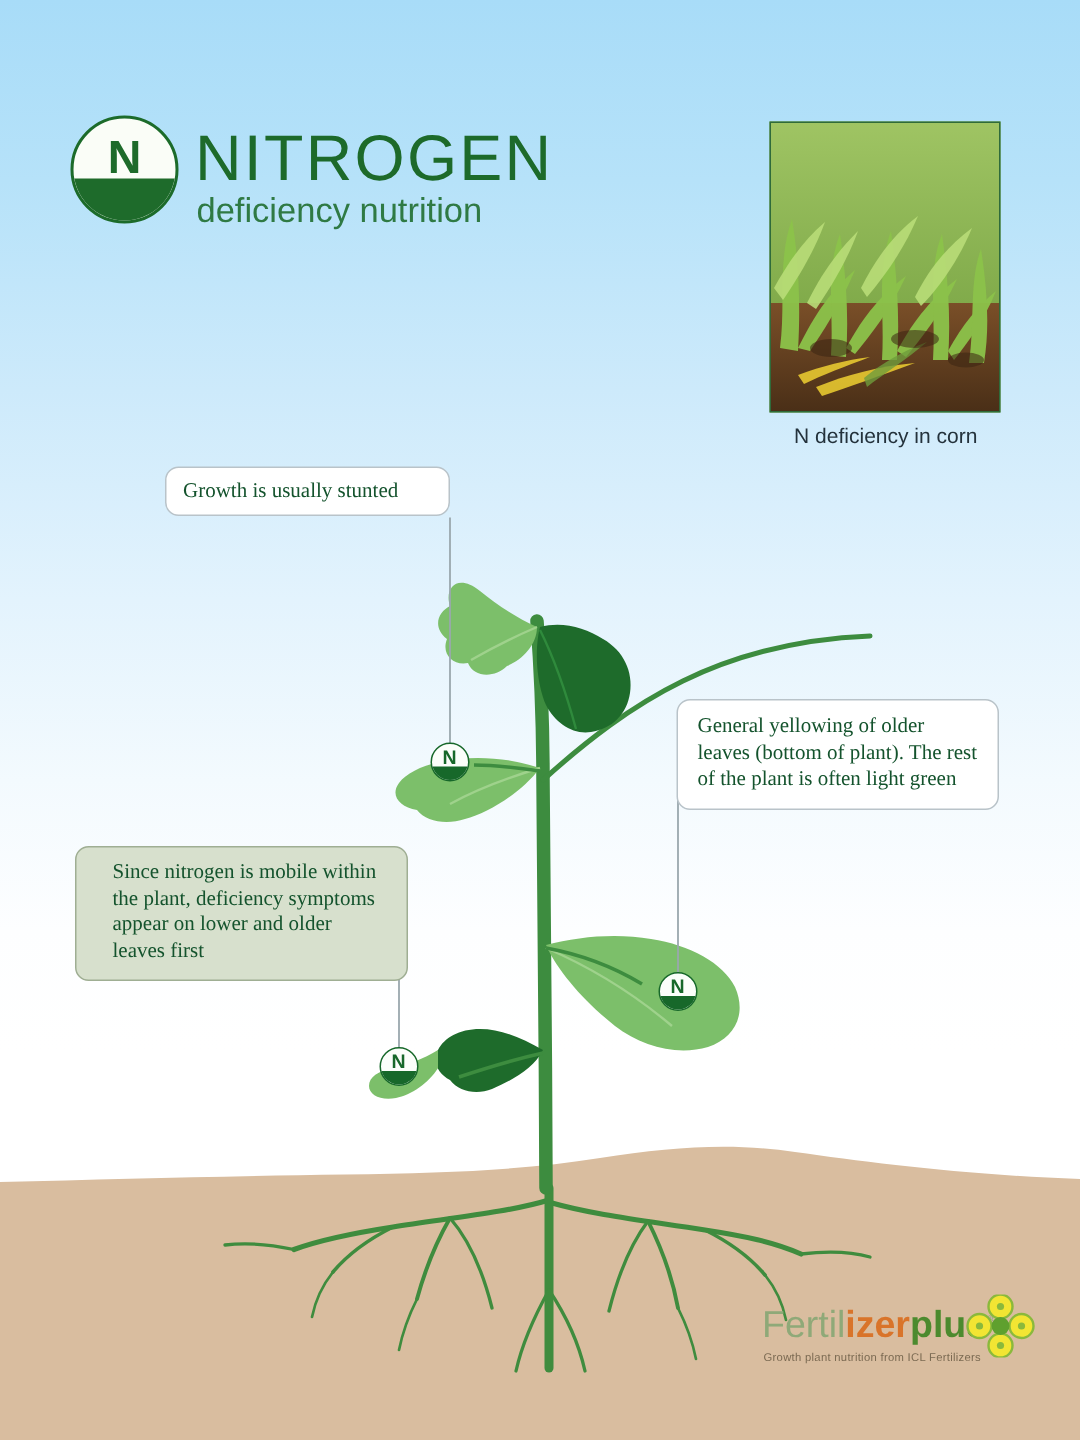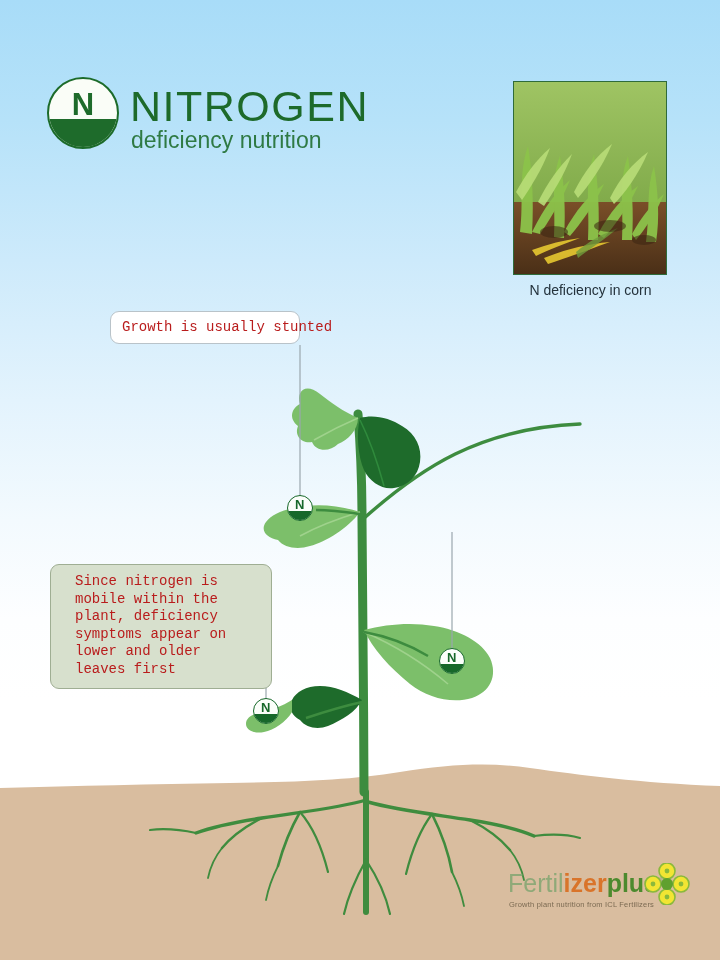--- a/index.html
+++ b/index.html
@@ -78,22 +78,22 @@
   .plant-svg { position:absolute; left:0; top:0; width:720px; height:960px; }
 
   
   .callout {
     position:absolute;
     background:#ffffff;
     border:1px solid #b9c3c9;
     border-radius:9px;
     font-size:14px;
     line-height:17.5px;
-    color:#b91c1c;
-    font-family:Liberation Mono, monospace;
+    color:#14532d;
+    font-family:Liberation Serif, serif;
   }
   .callout.green { background:#d7e0cd; border-color:#9fae93; }
   #callout-stunted {
     left:110px; top:311px; width:190px; height:33px;
     padding:7px 11px;
     white-space:nowrap;
   }
   #callout-yellowing {
     left:451px; top:466px; width:215px;
     padding:9px 12px 10px 13px;
@@ -277,20 +277,23 @@
         <ellipse cx="130" cy="158" rx="12" ry="5"></ellipse>
       </g>
     </svg>
   </div>
   <div class="photo-caption">N deficiency in corn</div>
 
   <div class="callout" id="callout-stunted">
     <span>Growth is usually stunted</span>
   </div>
 
+  <div class="callout" id="callout-yellowing">
+    <span>General yellowing of older leaves (bottom of plant). The rest of the plant is often light green</span>
+  </div>
 
   <div class="callout green" id="callout-mobile">
     <span>Since nitrogen is mobile within the plant, deficiency symptoms appear on lower and older leaves first</span>
   </div>
 
   <div class="nmark" style="left:287px; top:495px;">
     <div class="nb"></div>
     <div class="nl">N</div>
   </div>
 

